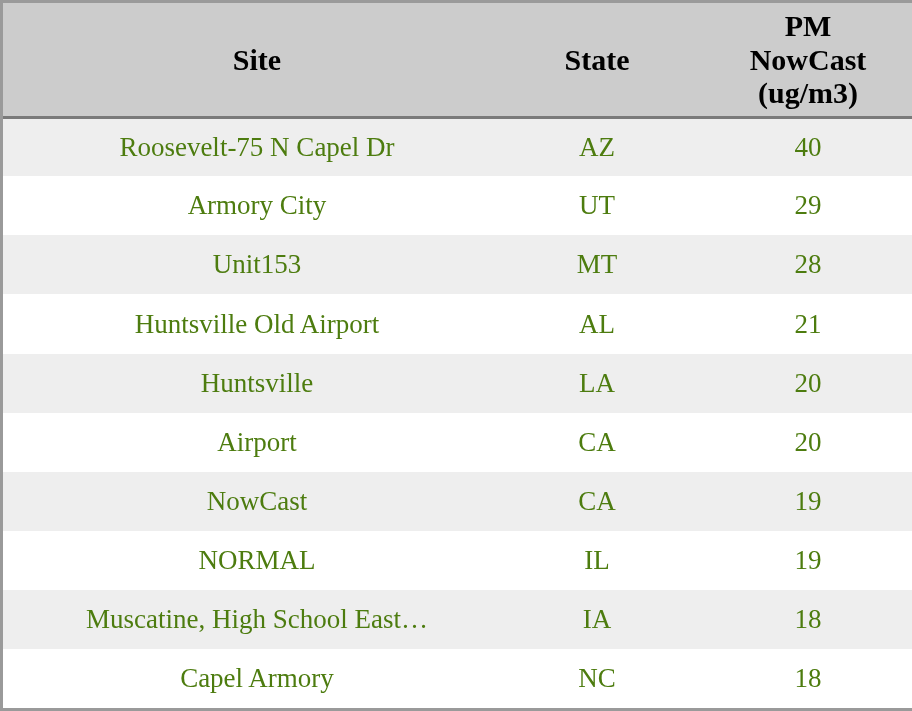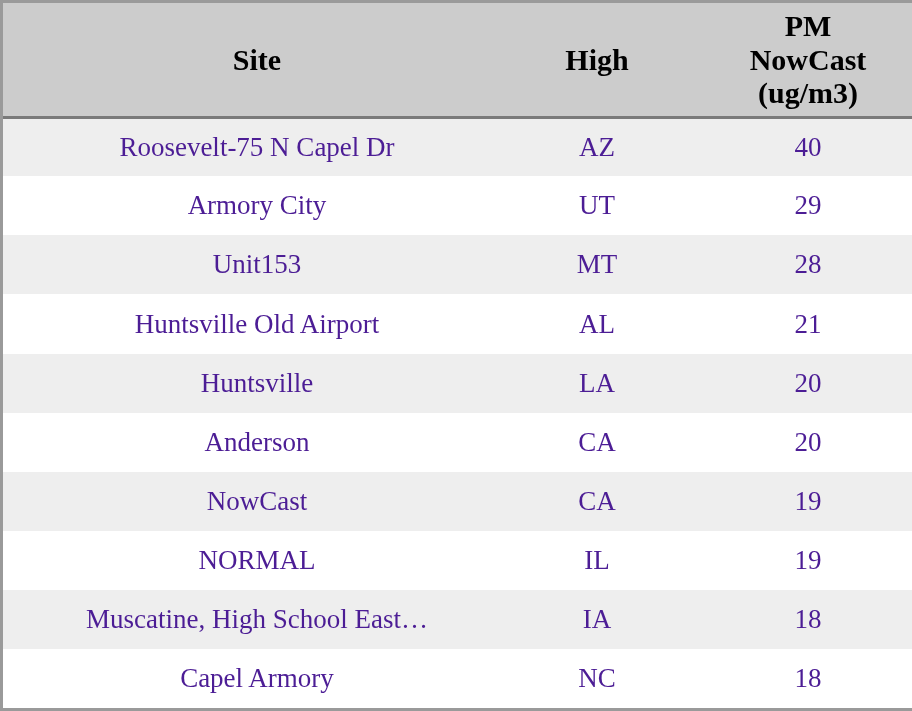--- a/index.html
+++ b/index.html
@@ -38,21 +38,21 @@
     border-bottom: 3px solid #7a7a7a;
     line-height: 1.12;
   }
   thead th.col-site { width: 500px; }
   thead th.col-state { width: 164px; }
   thead th.col-value { width: 242px; }
 
   tbody td {
     font-family: "Liberation Serif", serif;
     font-size: 27px;
-    color: #4c1d95;
+    color: #4d7c0f;
     text-align: center;
     vertical-align: middle;
     padding: 0 0;
     border: none;
     white-space: nowrap;
     overflow: hidden;
     text-overflow: ellipsis;
   }
   tbody tr.odd td { background: #eeeeee; }
   tbody tr.even td { background: #ffffff; }
@@ -62,21 +62,21 @@
 <body>
 
 <div class="table-wrap">
   <table>
     <thead>
       <tr>
         <th class="col-site">
           <span>Site</span>
         </th>
         <th class="col-state">
-          <span>High</span>
+          <span>State</span>
         </th>
         <th class="col-value">
           <div>PM</div>
           <div>NowCast</div>
           <div>(ug/m3)</div>
         </th>
       </tr>
     </thead>
     <tbody>
       <tr class="odd">
@@ -98,21 +98,21 @@
         <td>Huntsville Old Airport</td>
         <td>AL</td>
         <td>21</td>
       </tr>
       <tr class="odd">
         <td>Huntsville</td>
         <td>LA</td>
         <td>20</td>
       </tr>
       <tr class="even">
-        <td>Anderson</td>
+        <td>Airport</td>
         <td>CA</td>
         <td>20</td>
       </tr>
       <tr class="odd">
         <td>NowCast</td>
         <td>CA</td>
         <td>19</td>
       </tr>
       <tr class="even">
         <td>NORMAL</td>

